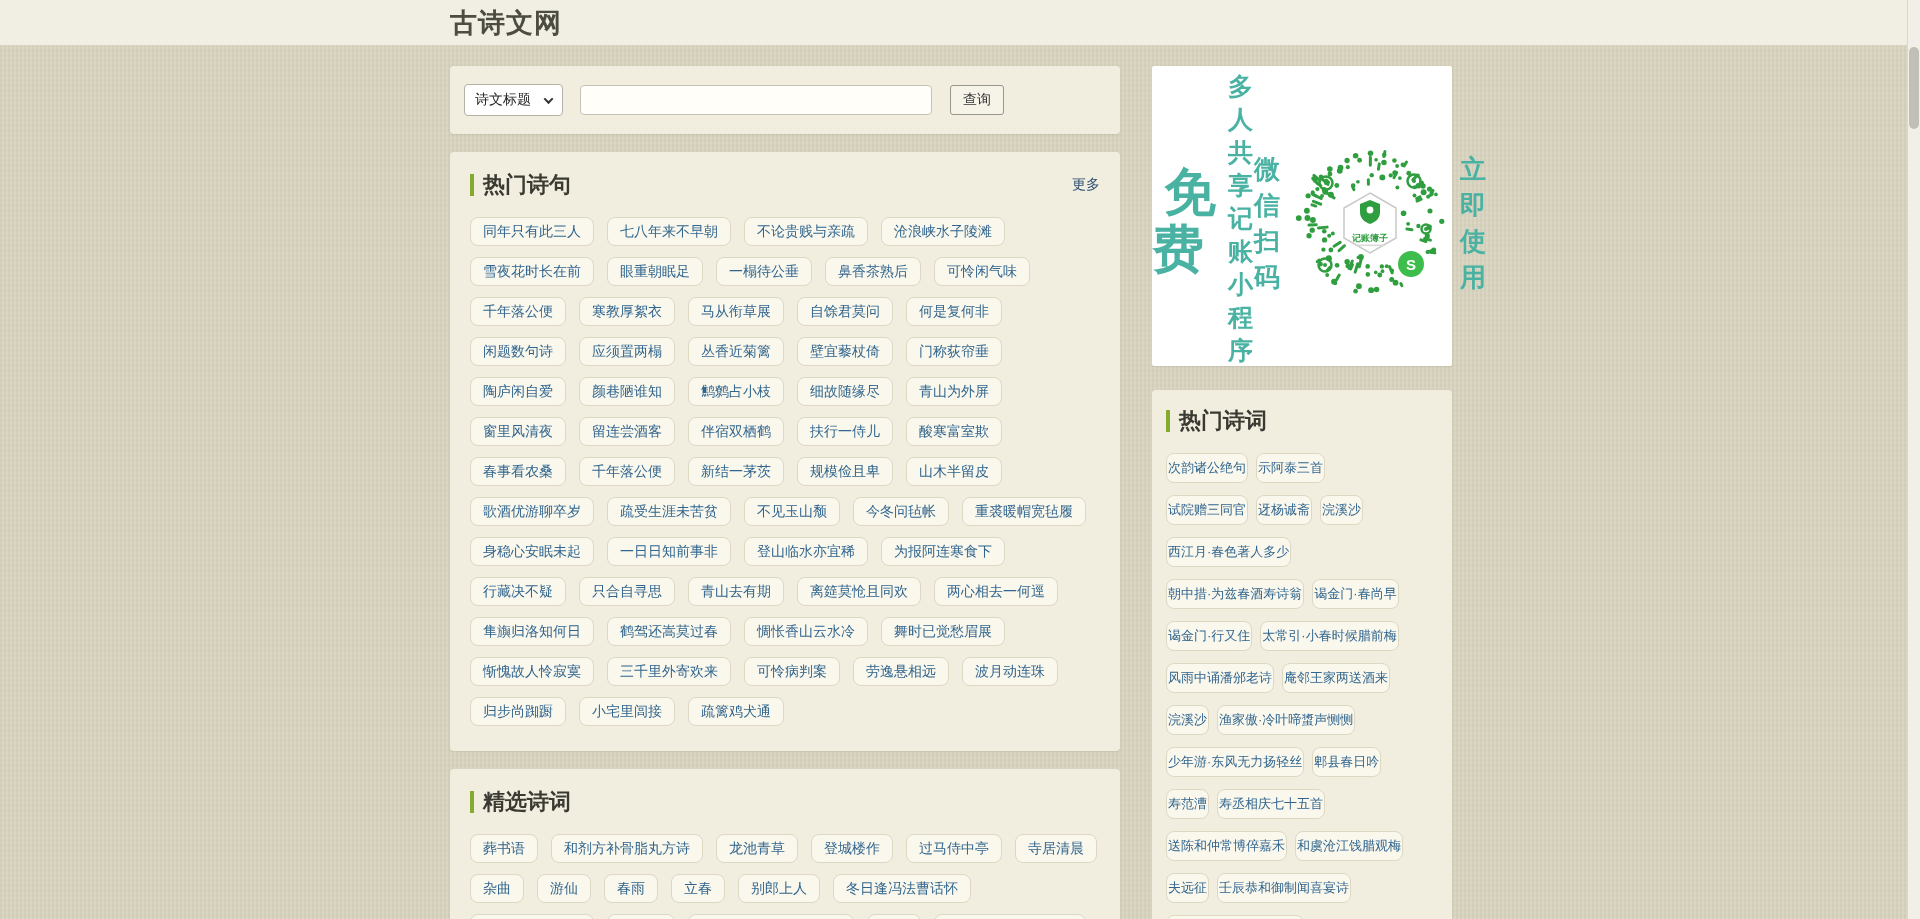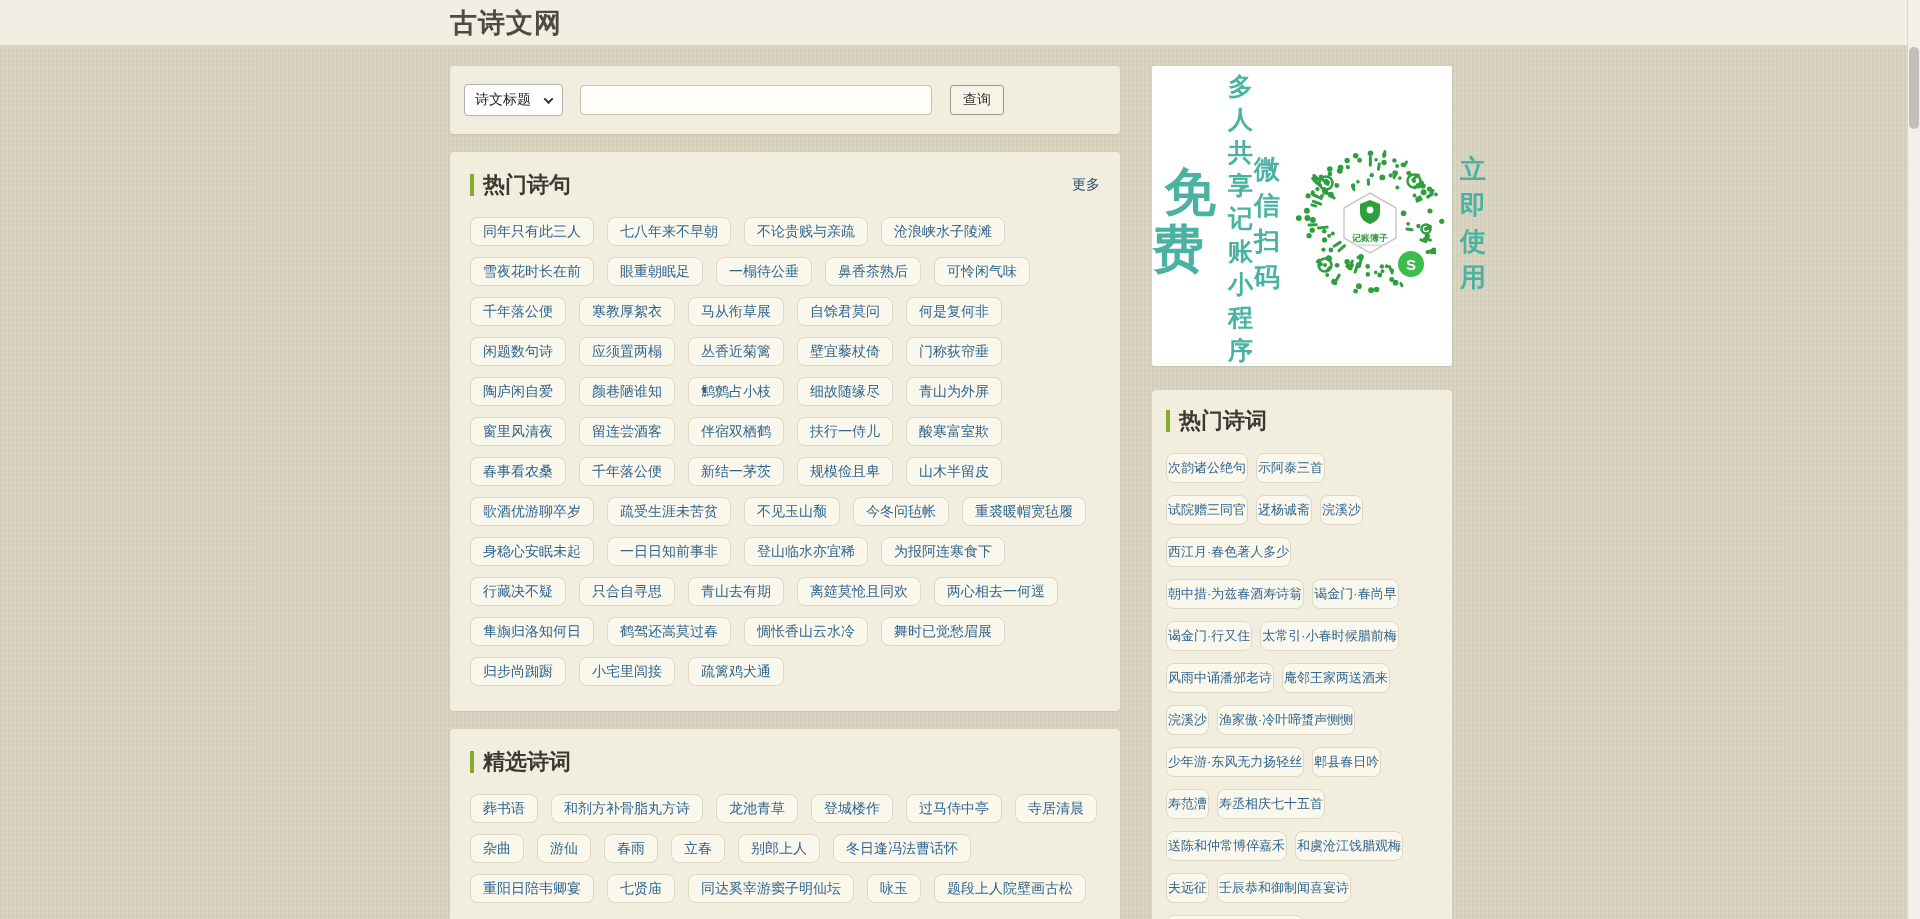--- a/index.html
+++ b/index.html
@@ -162,20 +162,27 @@
             <a class="tag">只合自寻思</a>
             <a class="tag">青山去有期</a>
             <a class="tag">离筵莫怆且同欢</a>
             <a class="tag">两心相去一何逕</a>
           </div>
           <div class="tag-row">
             <a class="tag">隼旟归洛知何日</a>
             <a class="tag">鹤驾还嵩莫过春</a>
             <a class="tag">惆怅香山云水冷</a>
             <a class="tag">舞时已觉愁眉展</a>
+          </div>
+          <div class="tag-row">
+            <a class="tag">惭愧故人怜寂寞</a>
+            <a class="tag">三千里外寄欢来</a>
+            <a class="tag">可怜病判案</a>
+            <a class="tag">劳逸悬相远</a>
+            <a class="tag">波月动连珠</a>
           </div>
           <div class="tag-row">
             <a class="tag">归步尚踟蹰</a>
             <a class="tag">小宅里闾接</a>
             <a class="tag">疏篱鸡犬通</a>
           </div>
         </div>
     </section>
 
     <section class="card sec-card">

